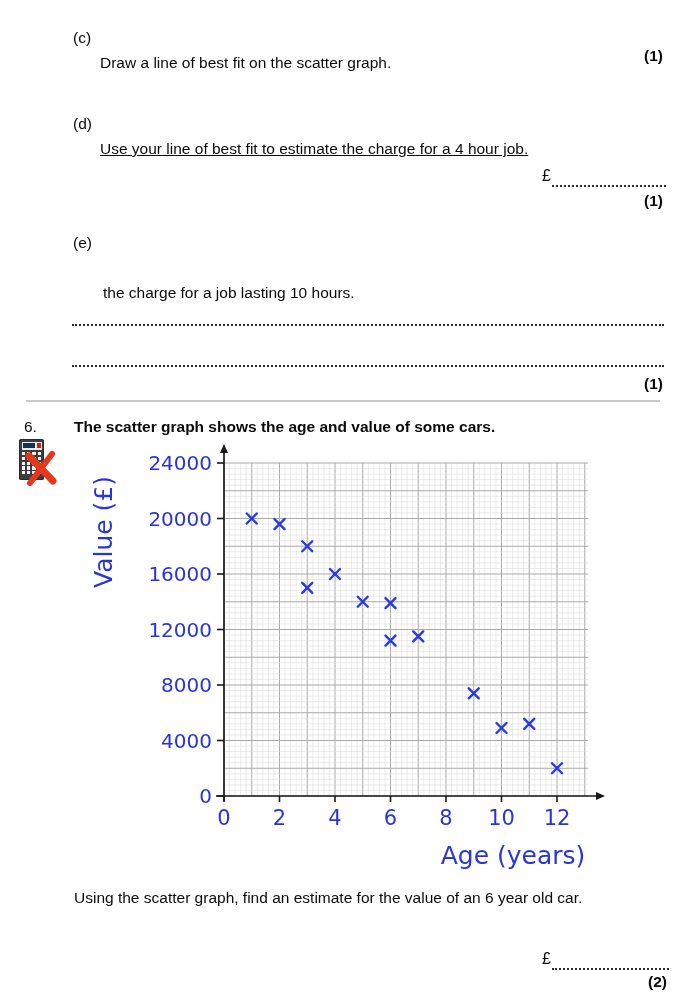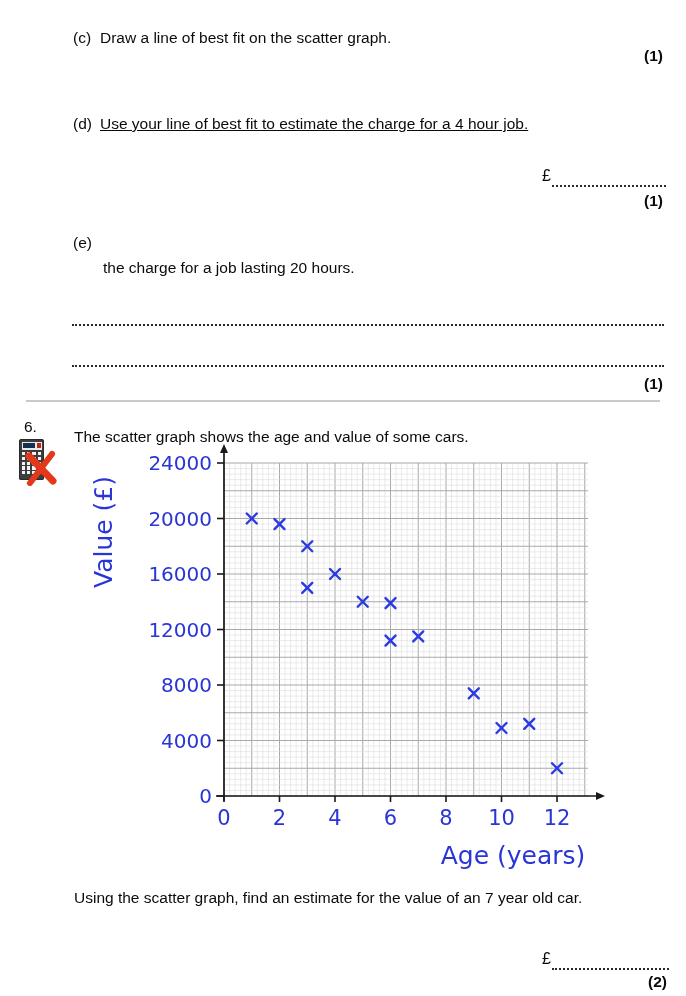--- a/index.html
+++ b/index.html
@@ -1,20 +1,20 @@
 <!DOCTYPE html>
 <html><head>
 <meta charset="utf-8">
 <style>
   html,body{margin:0;padding:0;background:#ffffff;}
   .page{position:relative;width:686px;height:996px;background:#ffffff;overflow:hidden;
         font-family:"Liberation Sans",sans-serif;color:#0b0b0b;font-size:15.5px;line-height:1.3;}
   .abs{position:absolute;}
   .qlabel{position:absolute;left:73px;}
-  .qtext{position:absolute;left:100px;}
+  .qtext{position:absolute;left:100px;margin-top:25px;}
   .marks{position:absolute;right:23px;text-align:right;font-weight:bold;}
   .dotrule{position:absolute;left:72px;width:592px;height:13px;border-bottom:2.4px dotted #2a2a2a;}
   .answerline{position:absolute;display:flex;align-items:flex-end;}
   .answerline .currency{font-size:16px;}
   .answerline .dotline{flex:1;height:15px;border-bottom:2.4px dotted #2a2a2a;margin-left:1px;}
   .divider{position:absolute;left:26px;top:400px;width:634px;height:2px;background:#c9c9c9;}
   
   .calc{position:absolute;left:19px;top:439px;width:25px;height:41px;background:#3d3d3d;
         border-radius:2.5px;box-shadow:inset 0 0 0 1px #2a2a2a;}
   .calc-screen{position:absolute;left:2.5px;top:2.5px;width:20px;height:8px;background:#e9e9e9;}
@@ -37,29 +37,29 @@
 
   <span class="qlabel" style="top:114px;">(d)</span>
   <span class="qtext" style="top:114px;text-decoration:underline;">Use your line of best fit to estimate the charge for a 4 hour job.</span>
   <div class="answerline" style="top:166px;left:542px;width:124px;">
     <span class="currency">£</span>
     <span class="dotline"></span>
   </div>
   <span class="marks" style="top:191px;">(1)</span>
 
   <span class="qlabel" style="top:233px;">(e)</span>
-  <span class="qtext" style="top:258px;left:103px;">the charge for a job lasting 20 hours.</span>
+  <span class="qtext" style="top:258px;left:103px;">the charge for a job lasting 10 hours.</span>
   <div class="dotrule" style="top:311px;"></div>
   <div class="dotrule" style="top:352px;"></div>
   <span class="marks" style="top:374px;">(1)</span>
 
   <div class="divider"></div>
 
   <span class="abs" style="left:24px;top:417px;">6.</span>
-  <span class="abs" style="left:74px;top:427px;">The scatter graph shows the age and value of some cars.</span>
+  <span class="abs" style="left:74px;top:417px;font-weight:bold;">The scatter graph shows the age and value of some cars.</span>
 
   <div class="calc">
     <div class="calc-screen">
       <div class="calc-display"></div>
       <div class="calc-red"></div>
     </div>
     <div class="calc-keys">
       <span></span>
         <span></span>
         <span></span>
@@ -296,20 +296,20 @@
       <g stroke="#2b3ae2" stroke-width="2.4" stroke-linecap="round">
         <line x1="524.25" y1="278.85" x2="534.25" y2="288.85"></line>
         <line x1="524.25" y1="288.85" x2="534.25" y2="278.85"></line>
       </g>
       <g stroke="#2b3ae2" stroke-width="2.4" stroke-linecap="round">
         <line x1="552" y1="323.25" x2="562" y2="333.25"></line>
         <line x1="552" y1="333.25" x2="562" y2="323.25"></line>
       </g>
     </svg>
 
-  <span class="abs" style="left:74px;top:888px;">Using the scatter graph, find an estimate for the value of an 7 year old car.</span>
+  <span class="abs" style="left:74px;top:888px;">Using the scatter graph, find an estimate for the value of an 6 year old car.</span>
   <div class="answerline" style="top:949px;left:542px;width:127px;">
     <span class="currency">£</span>
     <span class="dotline"></span>
   </div>
   <span class="marks" style="top:972px;right:19px;">(2)</span>
 
 </div>
 
 </body></html>

